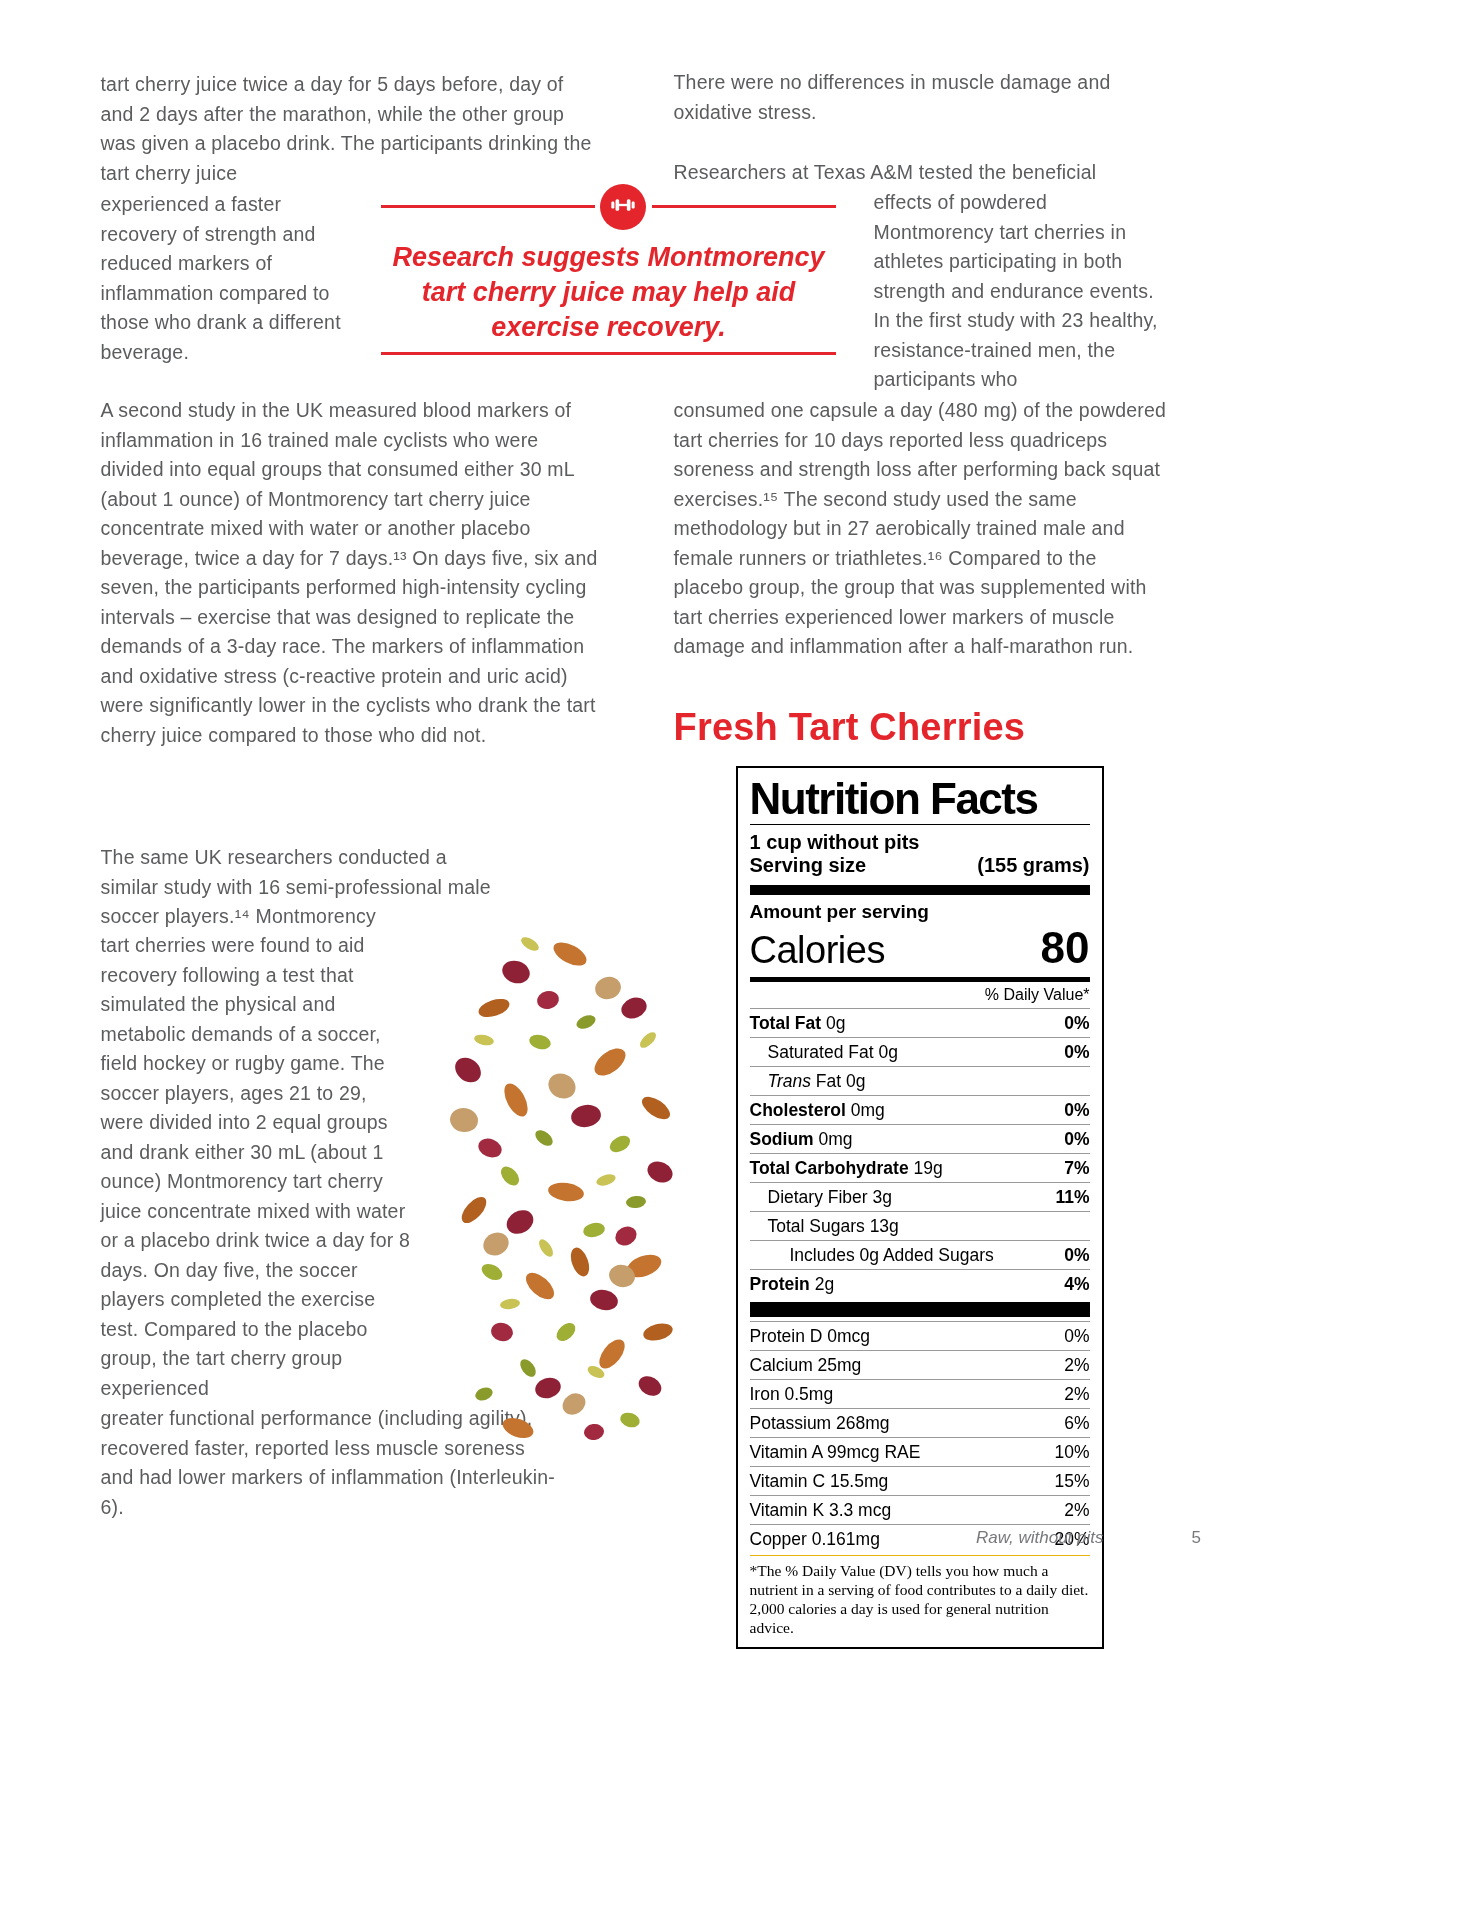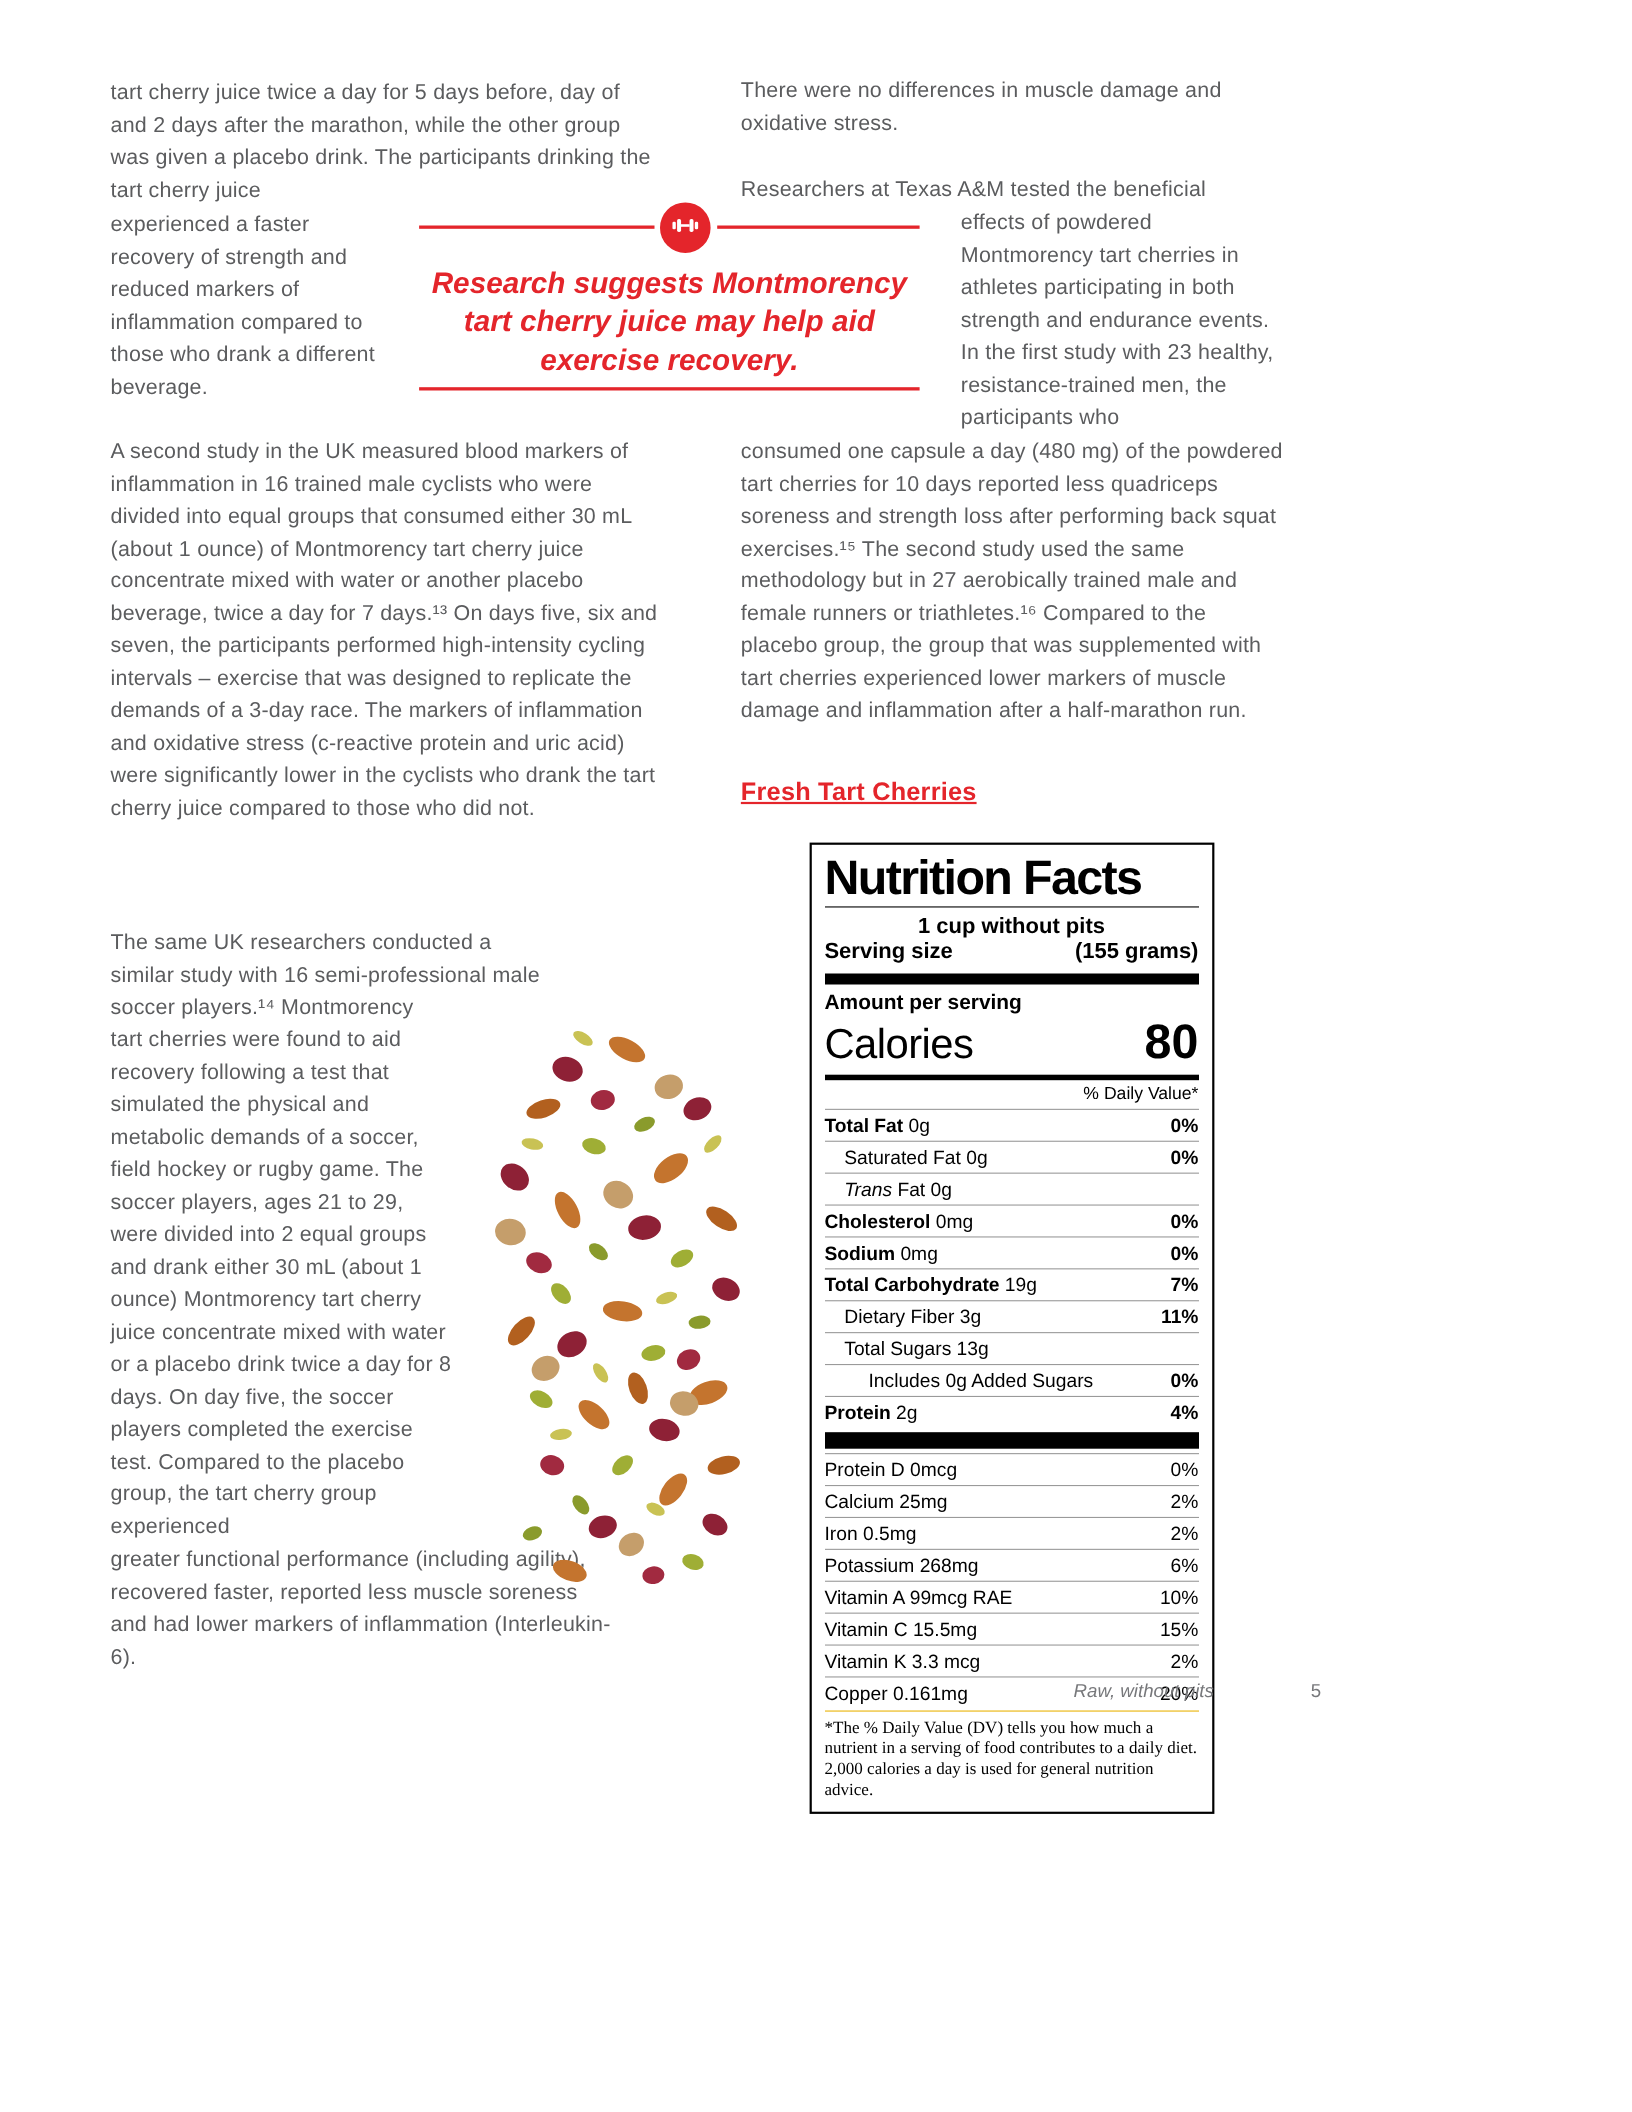--- a/index.html
+++ b/index.html
@@ -17,32 +17,31 @@
   .rule { position:absolute; height:3px; background:#e4252b; }
   .quote-circle {
     position:absolute; width:46px; height:46px; border-radius:50%;
     background:#e4252b; display:flex; align-items:center; justify-content:center;
   }
   .pull-quote {
     position:absolute; color:#e4252b; font-size:27px; line-height:35px;
     font-weight:bold; font-style:italic; text-align:center;
   }
   .section-heading {
-    position:absolute; color:#e4252b; font-size:23px; font-weight:bold;
+    position:absolute; color:#e4252b; font-size:38px; font-weight:bold;
     letter-spacing:0.2px;
-    text-decoration:underline;
   }
   
   .nf {
     position:absolute; width:368px; border:2px solid #000; background:#fff;
     color:#000; padding:8px 12px 10px 12px;
   }
   .nf-title { font-size:44px; font-weight:900; letter-spacing:-1.5px; line-height:1.05; color:#000; }
   .nf-titleline { border-top:1px solid #000; margin-top:2px; }
-  .nf-serving1 { text-align:center; font-weight:bold; font-size:20px; margin-top:6px; }
+  .nf-serving1 { text-align:left; font-weight:bold; font-size:20px; margin-top:6px; }
   .nf-serving2 { display:flex; justify-content:space-between; font-weight:bold; font-size:20px; margin-bottom:8px;gap:36px; }
   .nf-bar { background:#000; }
   .nf-bar-lg { height:10px; }
   .nf-bar-md { height:5px; }
   .nf-bar-xl { height:15px; margin:4px 0; }
   .nf-amount { font-weight:bold; font-size:19px; margin-top:6px; }
   .nf-cal-row { display:flex; justify-content:space-between; align-items:baseline; margin:0 0 4px 0; }
   .nf-cal-label { font-size:38px; font-weight:400; letter-spacing:-0.5px; }
   .nf-cal-value { font-size:44px; font-weight:900; }
   .nf-dv { text-align:right; font-weight:normal; font-size:16px; padding:4px 0; }

